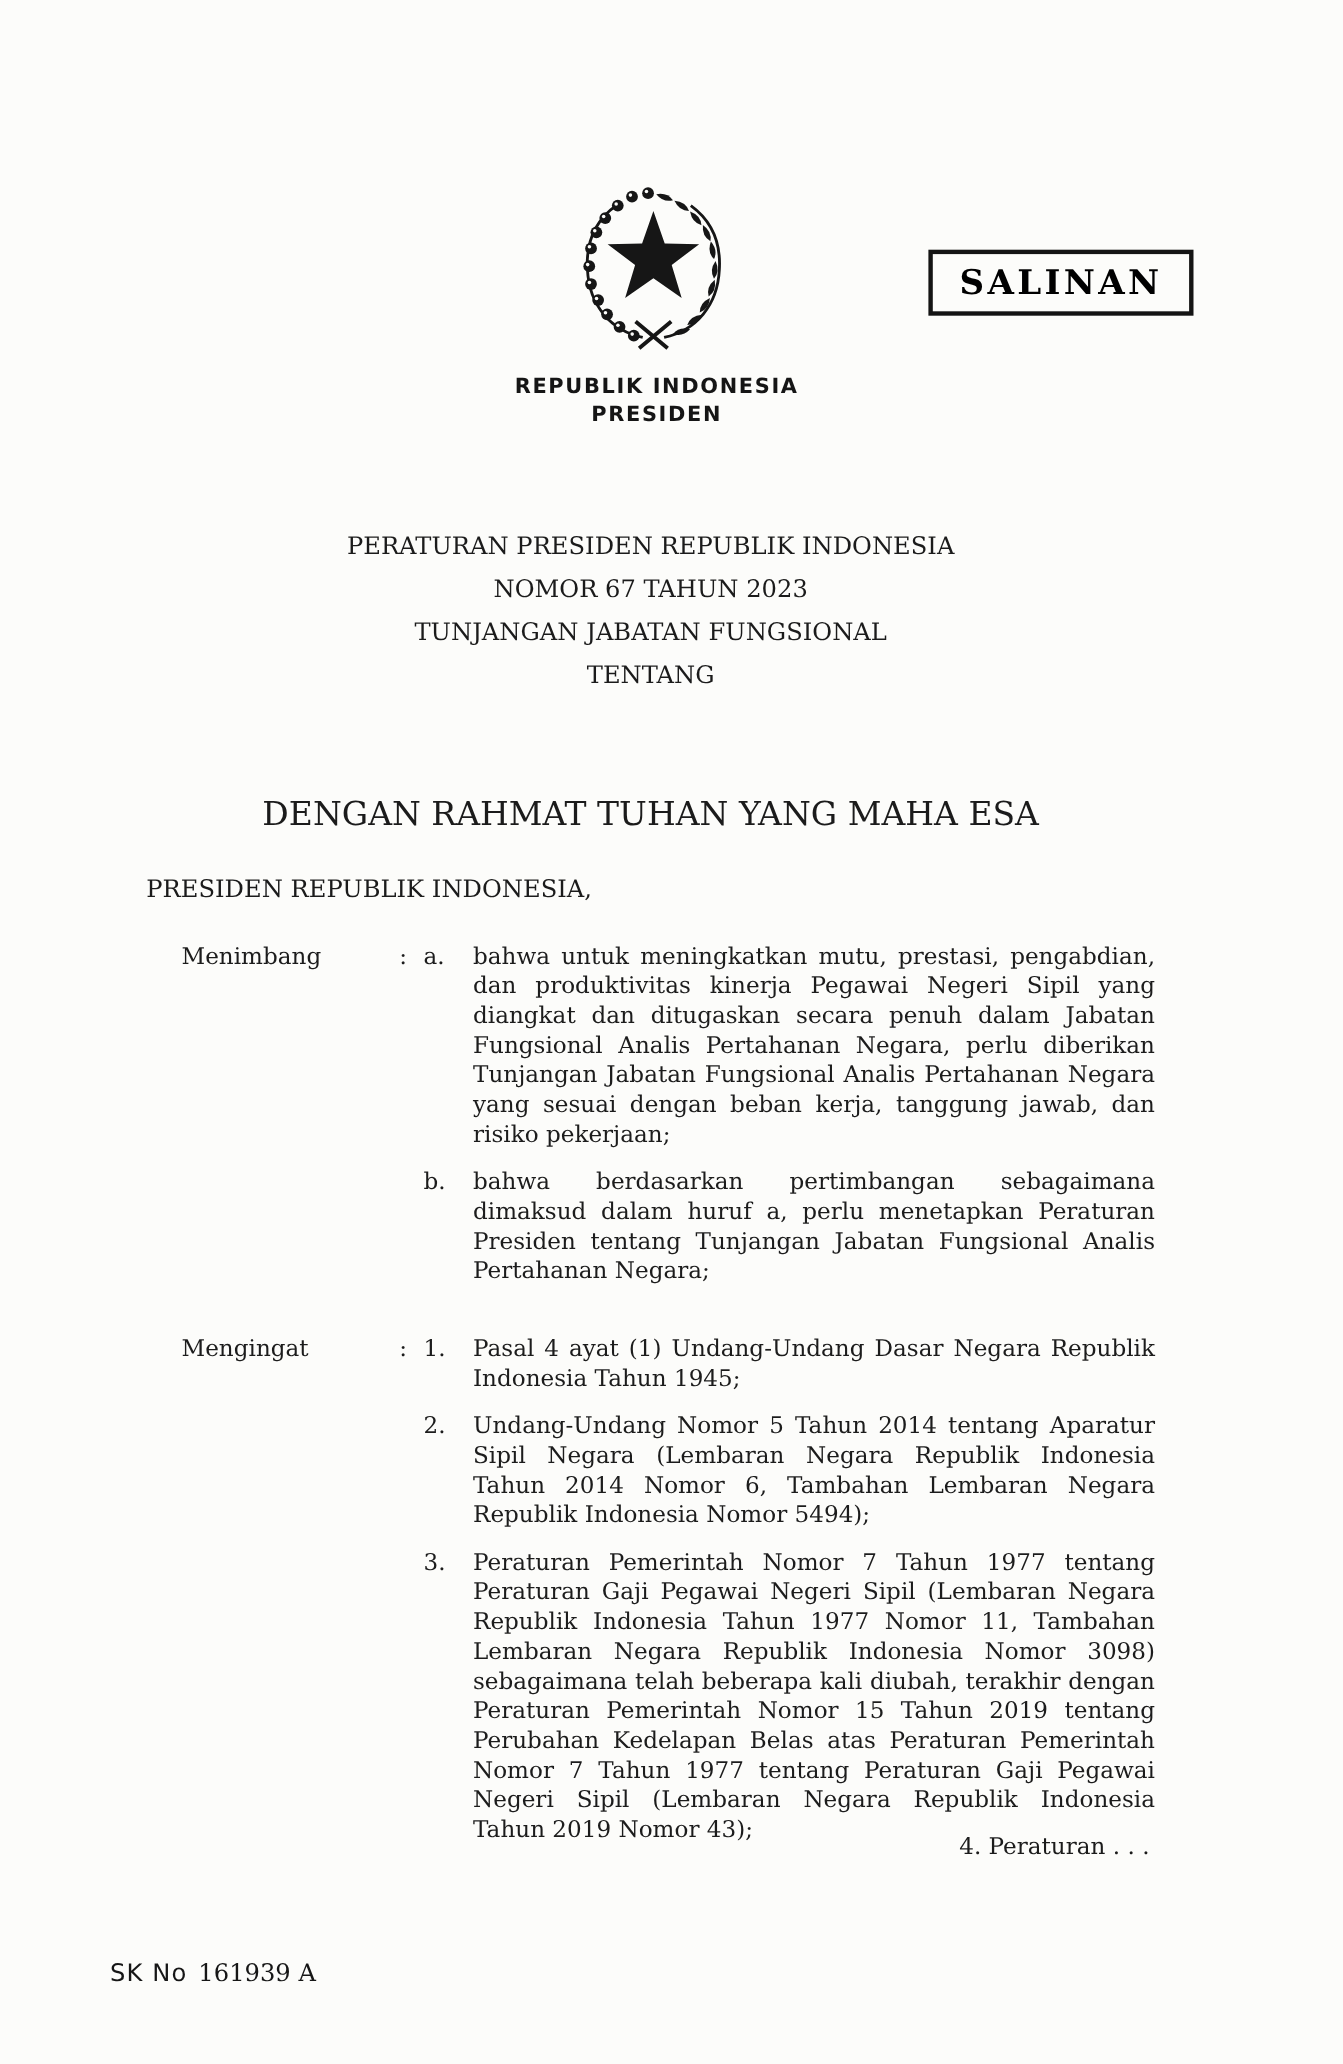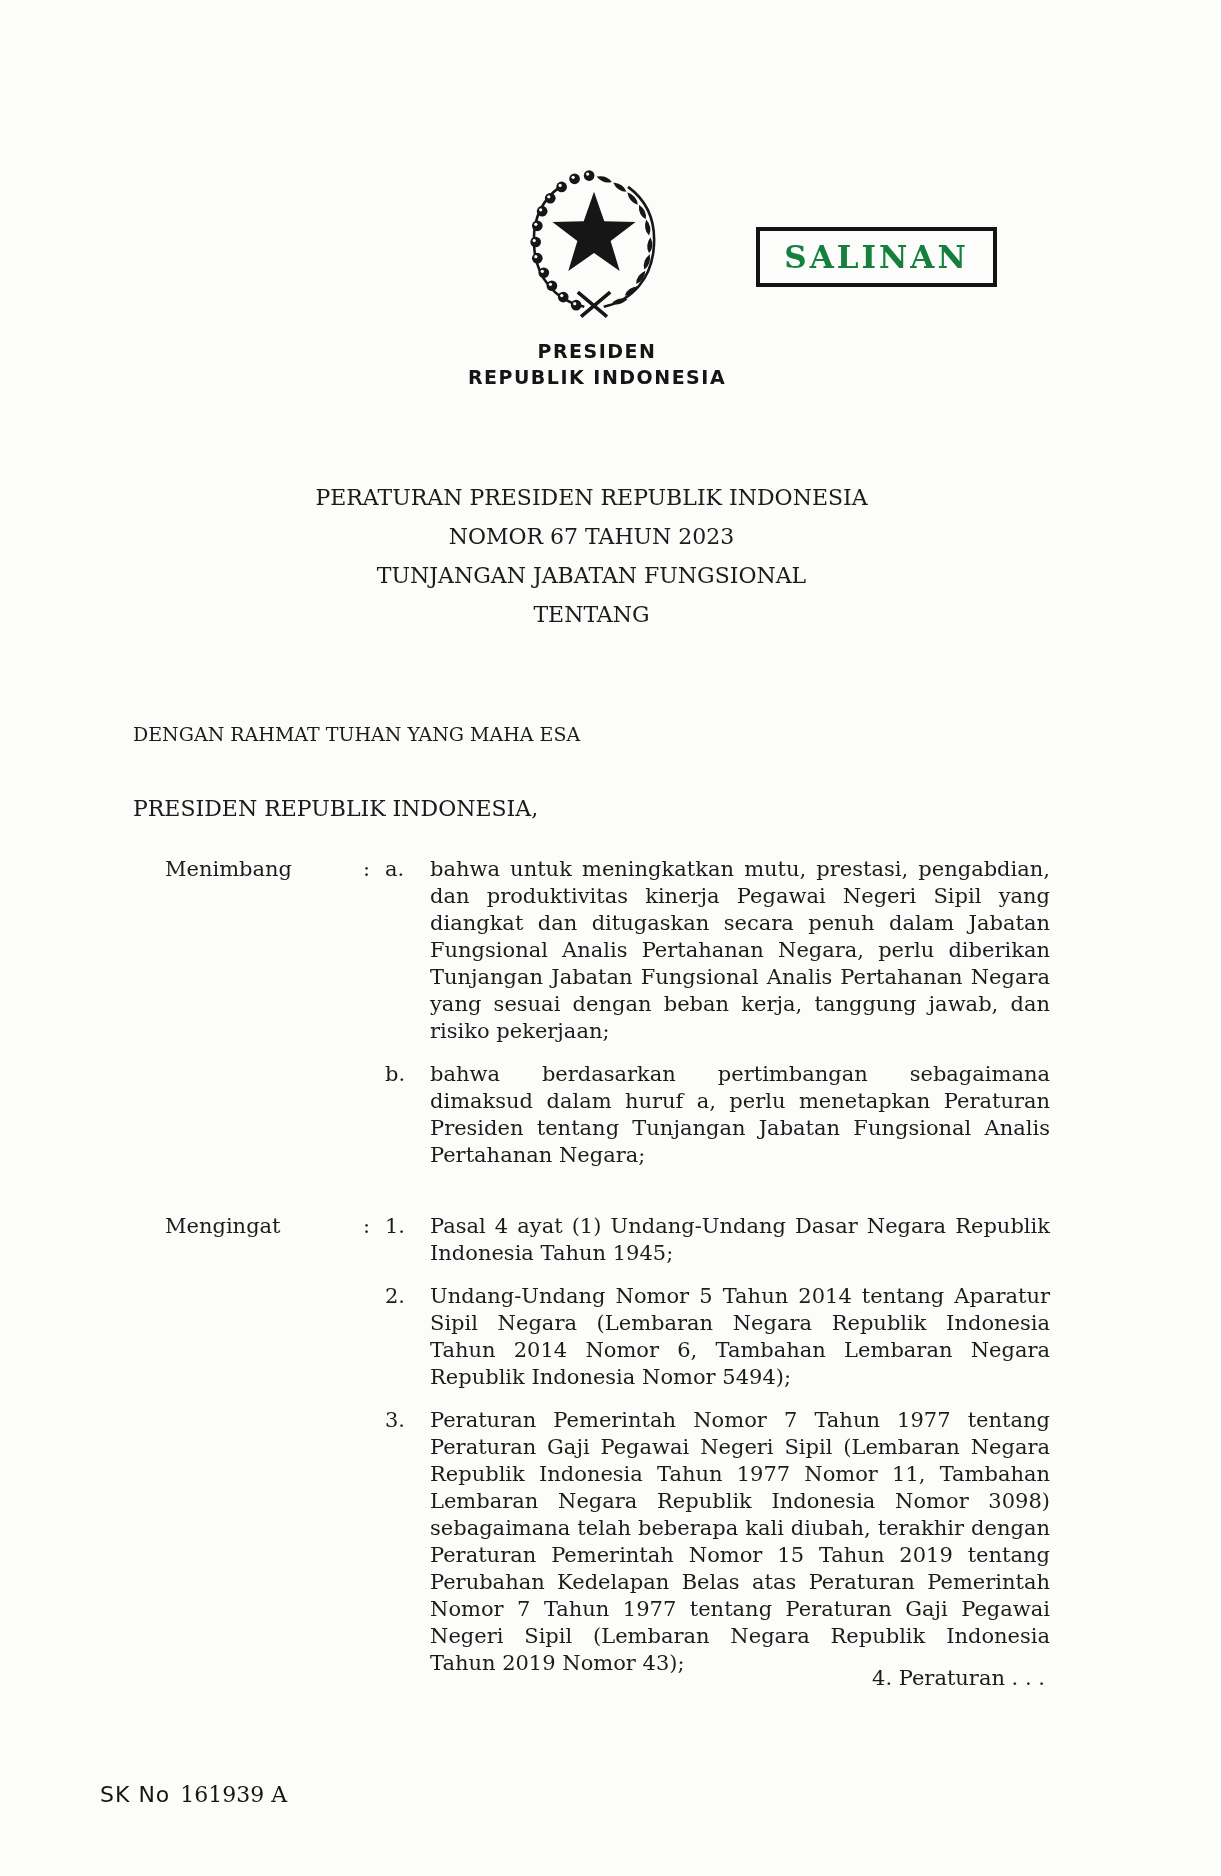--- a/index.html
+++ b/index.html
@@ -19,36 +19,36 @@
     width:162px; height:168px;
   }
   .institution {
     position:absolute; left:395px; top:338px; width:404px;
     text-align:center;
     font-family:"DejaVu Sans","Liberation Sans",sans-serif;
     font-weight:bold; font-size:19px; line-height:26px;
     letter-spacing:1.5px; color:#151515;
   }
   .stamp {
-    position:absolute; left:756px; top:227px;
+    position:absolute; left:844px; top:227px;
     width:233px; height:52px;
     border:4px solid #141414;
     display:flex; align-items:center; justify-content:center;
     font-weight:bold; font-size:31px; letter-spacing:3px;
-    color:#15803d;
+    color:#000000;
   }
   
   .title-block {
     position:absolute; left:133px; top:478px; width:917px;
     text-align:center; font-size:22px; line-height:39px;
     color:#1b1b1b;
   }
   .invocation {
     position:absolute; left:133px; top:723px; width:917px;
-    font-size:19px; color:#1b1b1b;
+    text-align:center; font-size:30px; color:#1b1b1b;
   }
   .authority {
     position:absolute; left:133px; top:796px; width:917px;
     text-align:left; font-size:22px; color:#1b1b1b;
   }
   
   .section { position:absolute; left:133px; width:917px; font-size:21px; line-height:27px; }
   .section .label  { position:absolute; left:0; top:0;margin-left:32px; }
   .section .colon  { position:absolute; left:230px; top:0; }
   .section .items  { margin-left:252px; }
@@ -111,22 +111,22 @@
     <use href="#rosette" transform="translate(18,31)"></use>
     <use href="#rosette" transform="translate(23,23)"></use>
     <use href="#rosette" transform="translate(30,16)"></use>
     <use href="#rosette" transform="translate(38,11)"></use>
     <use href="#rosette" transform="translate(47,9)"></use>
 
     <path d="M42,96 L60,81 M58,96 L40,81" stroke="#161616" stroke-width="2.2" fill="none"></path>
   </svg>
 
   <div class="institution">
+    <div>REPUBLIK INDONESIA</div>
     <div>PRESIDEN</div>
-    <div>REPUBLIK INDONESIA</div>
   </div>
 
   <div class="stamp">SALINAN</div>
 
   <div class="title-block">
     <div>PERATURAN PRESIDEN REPUBLIK INDONESIA</div>
     <div>NOMOR 67 TAHUN 2023</div>
     <div>TUNJANGAN JABATAN FUNGSIONAL</div>
     <div>TENTANG</div>
   </div>

